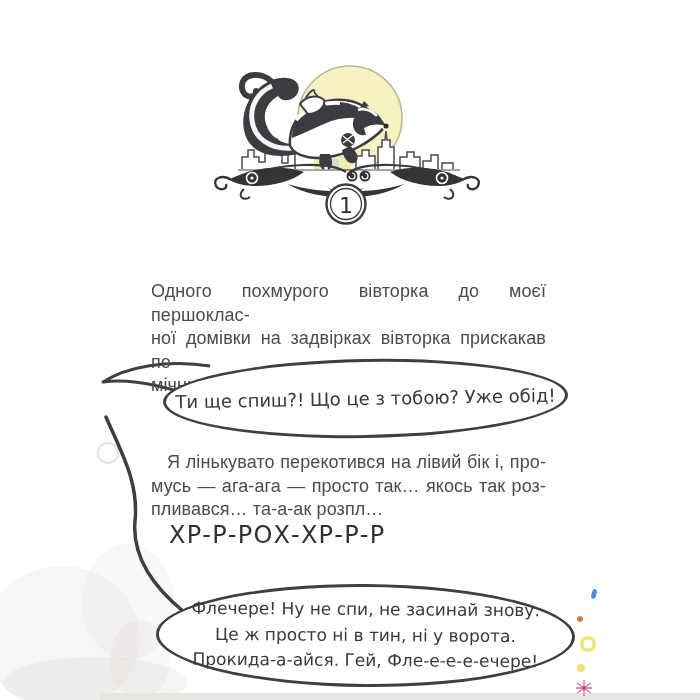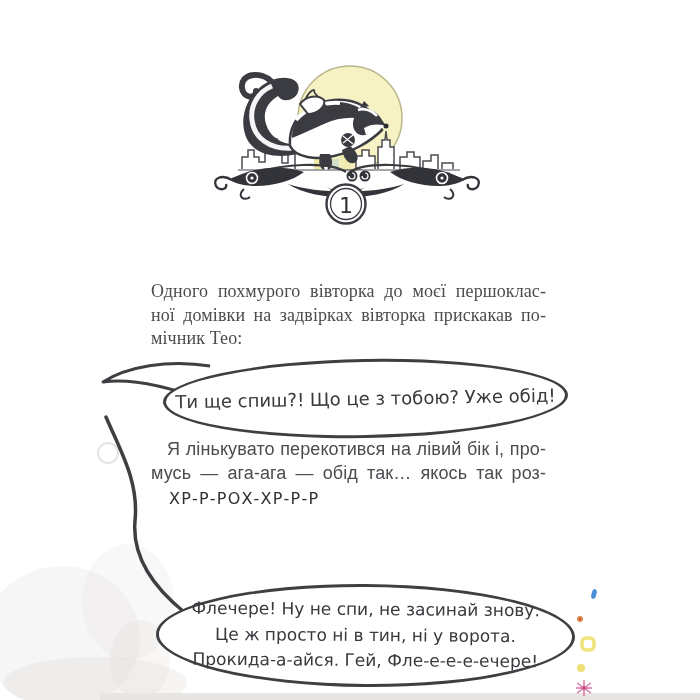--- a/index.html
+++ b/index.html
@@ -7,26 +7,26 @@
         font-family:"Liberation Sans",sans-serif;}
 
   
   .illustration{position:absolute;left:120px;top:58px;width:460px;height:178px;z-index:2;}
   .chapter-number{position:absolute;left:327px;top:193px;width:38px;height:28px;z-index:3;
       text-align:center;font-family:"DejaVu Sans",sans-serif;font-size:22px;color:#2f2f34;}
 
   
   .para{position:absolute;left:151px;width:395px;z-index:3;color:#4b4b50;
         font-size:18px;line-height:23.6px;letter-spacing:0.1px;}
-  .para-1{top:280px;font-family:Liberation Serif, serif;}
-  .para-2{top:438px;}
+  .para-1{top:280px;}
+  .para-2{top:451px;}
   .jline{text-align:justify;text-align-last:justify;}
   .lline{text-align:left;text-align-last:left;}
   .indent{padding-left:16px;}
-  .snore{font-family:"DejaVu Sans",sans-serif;font-size:16px;line-height:25px;
+  .snore{font-family:"DejaVu Sans",sans-serif;font-size:24px;line-height:25px;
          letter-spacing:1.2px;color:#2f2f34;padding-left:18px;padding-top:1px;}
 
   
   .bubble{position:absolute;background:#fff;border:3px solid #3e3e43;border-radius:50%;
           display:flex;flex-direction:column;align-items:center;justify-content:center;
           z-index:4;font-family:"DejaVu Sans",sans-serif;color:#38383d;}
   .bubble-1{left:163px;top:359px;width:399px;height:73px;transform:rotate(-1deg);
             font-size:18px;}
   .bubble-2{left:156px;top:584px;width:413px;height:97px;border-width:3.5px;
             transform:rotate(0.4deg);font-size:17px;line-height:25.5px;text-align:center;}
@@ -136,21 +136,22 @@
     <div class="jline">ної домівки на задвірках вівторка прискакав по-</div>
     <div class="lline">мічник Тео:</div>
   </div>
 
   <div class="bubble bubble-1">
     <div>Ти ще спиш?! Що це з тобою? Уже обід!</div>
   </div>
 
   <div class="para para-2">
     <div class="jline indent">Я лінькувато перекотився на лівий бік і, про-</div>
-    <div class="jline">мусь — ага-ага — обід так… якось так роз-</div>
+    <div class="jline">мусь — ага-ага — просто так… якось так роз-</div>
+    <div class="lline">пливався… та-а-ак розпл…</div>
     <div class="snore lline">ХР-Р-РОХ-ХР-Р-Р</div>
   </div>
 
   <div class="bubble bubble-2">
     <div>Флечере! Ну не спи, не засинай знову.</div>
     <div>Це ж просто ні в тин, ні у ворота.</div>
     <div>Прокида-а-айся. Гей, Фле-е-е-е-ечере!</div>
   </div>
 
 </div>

